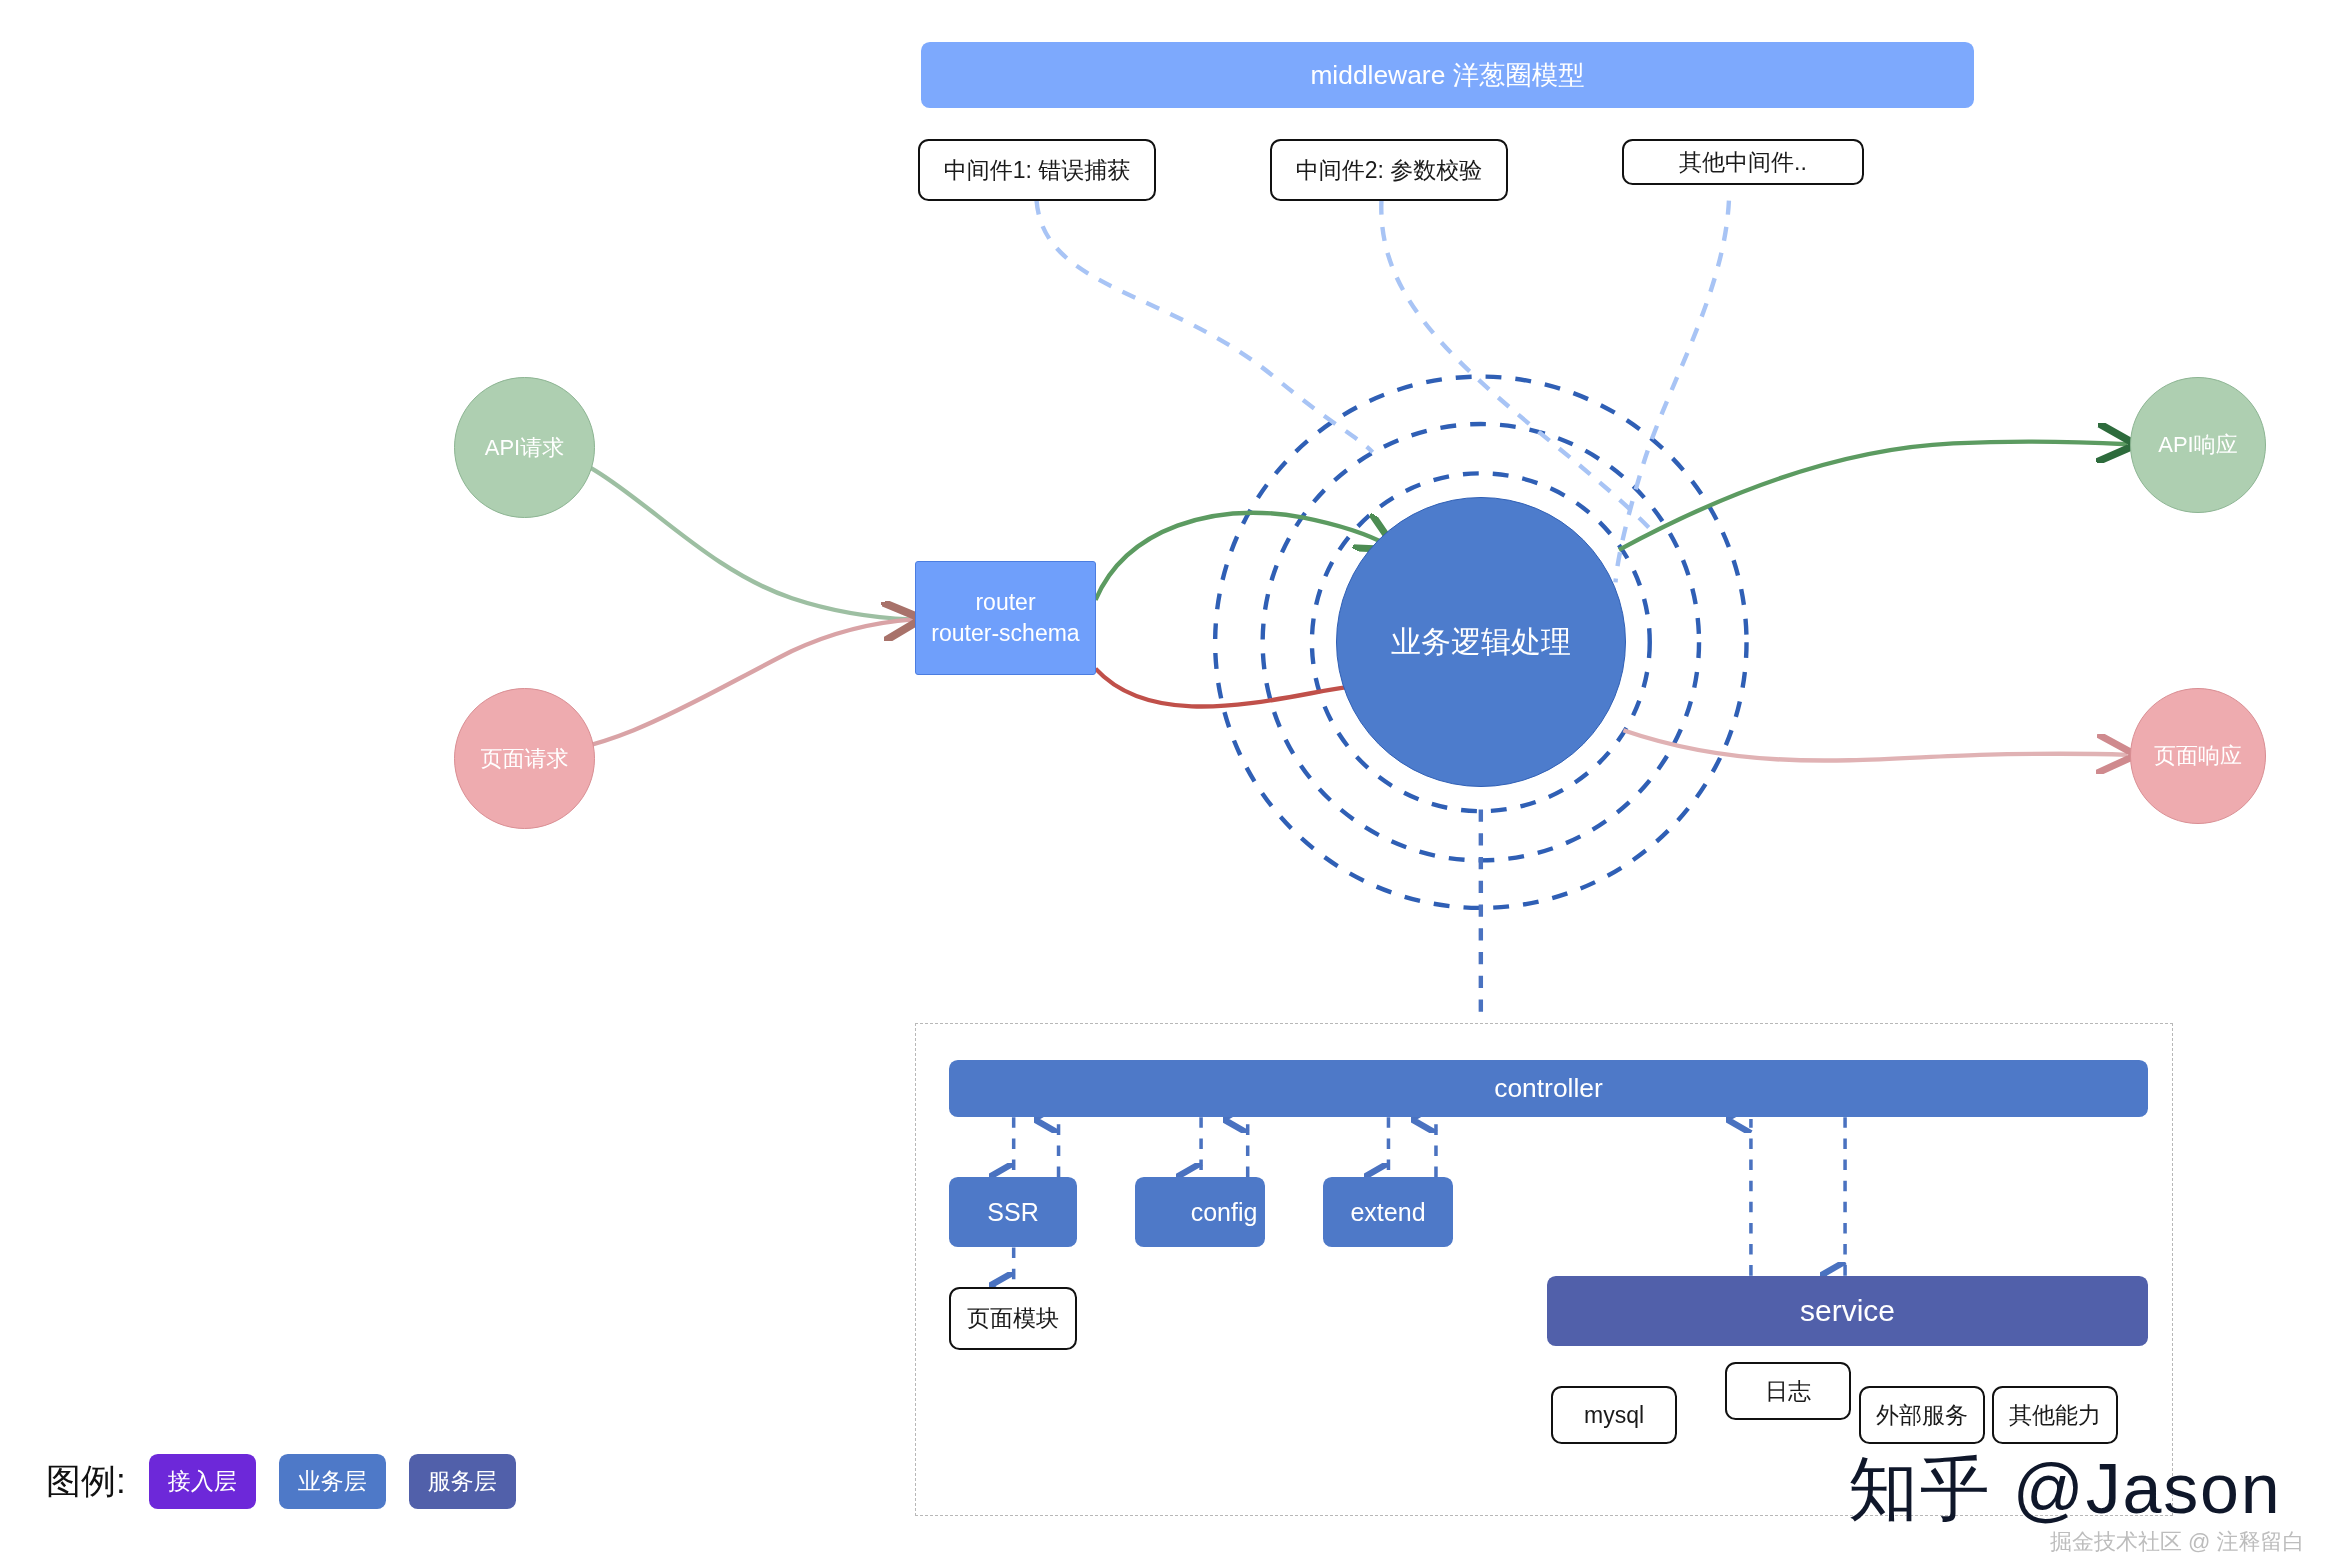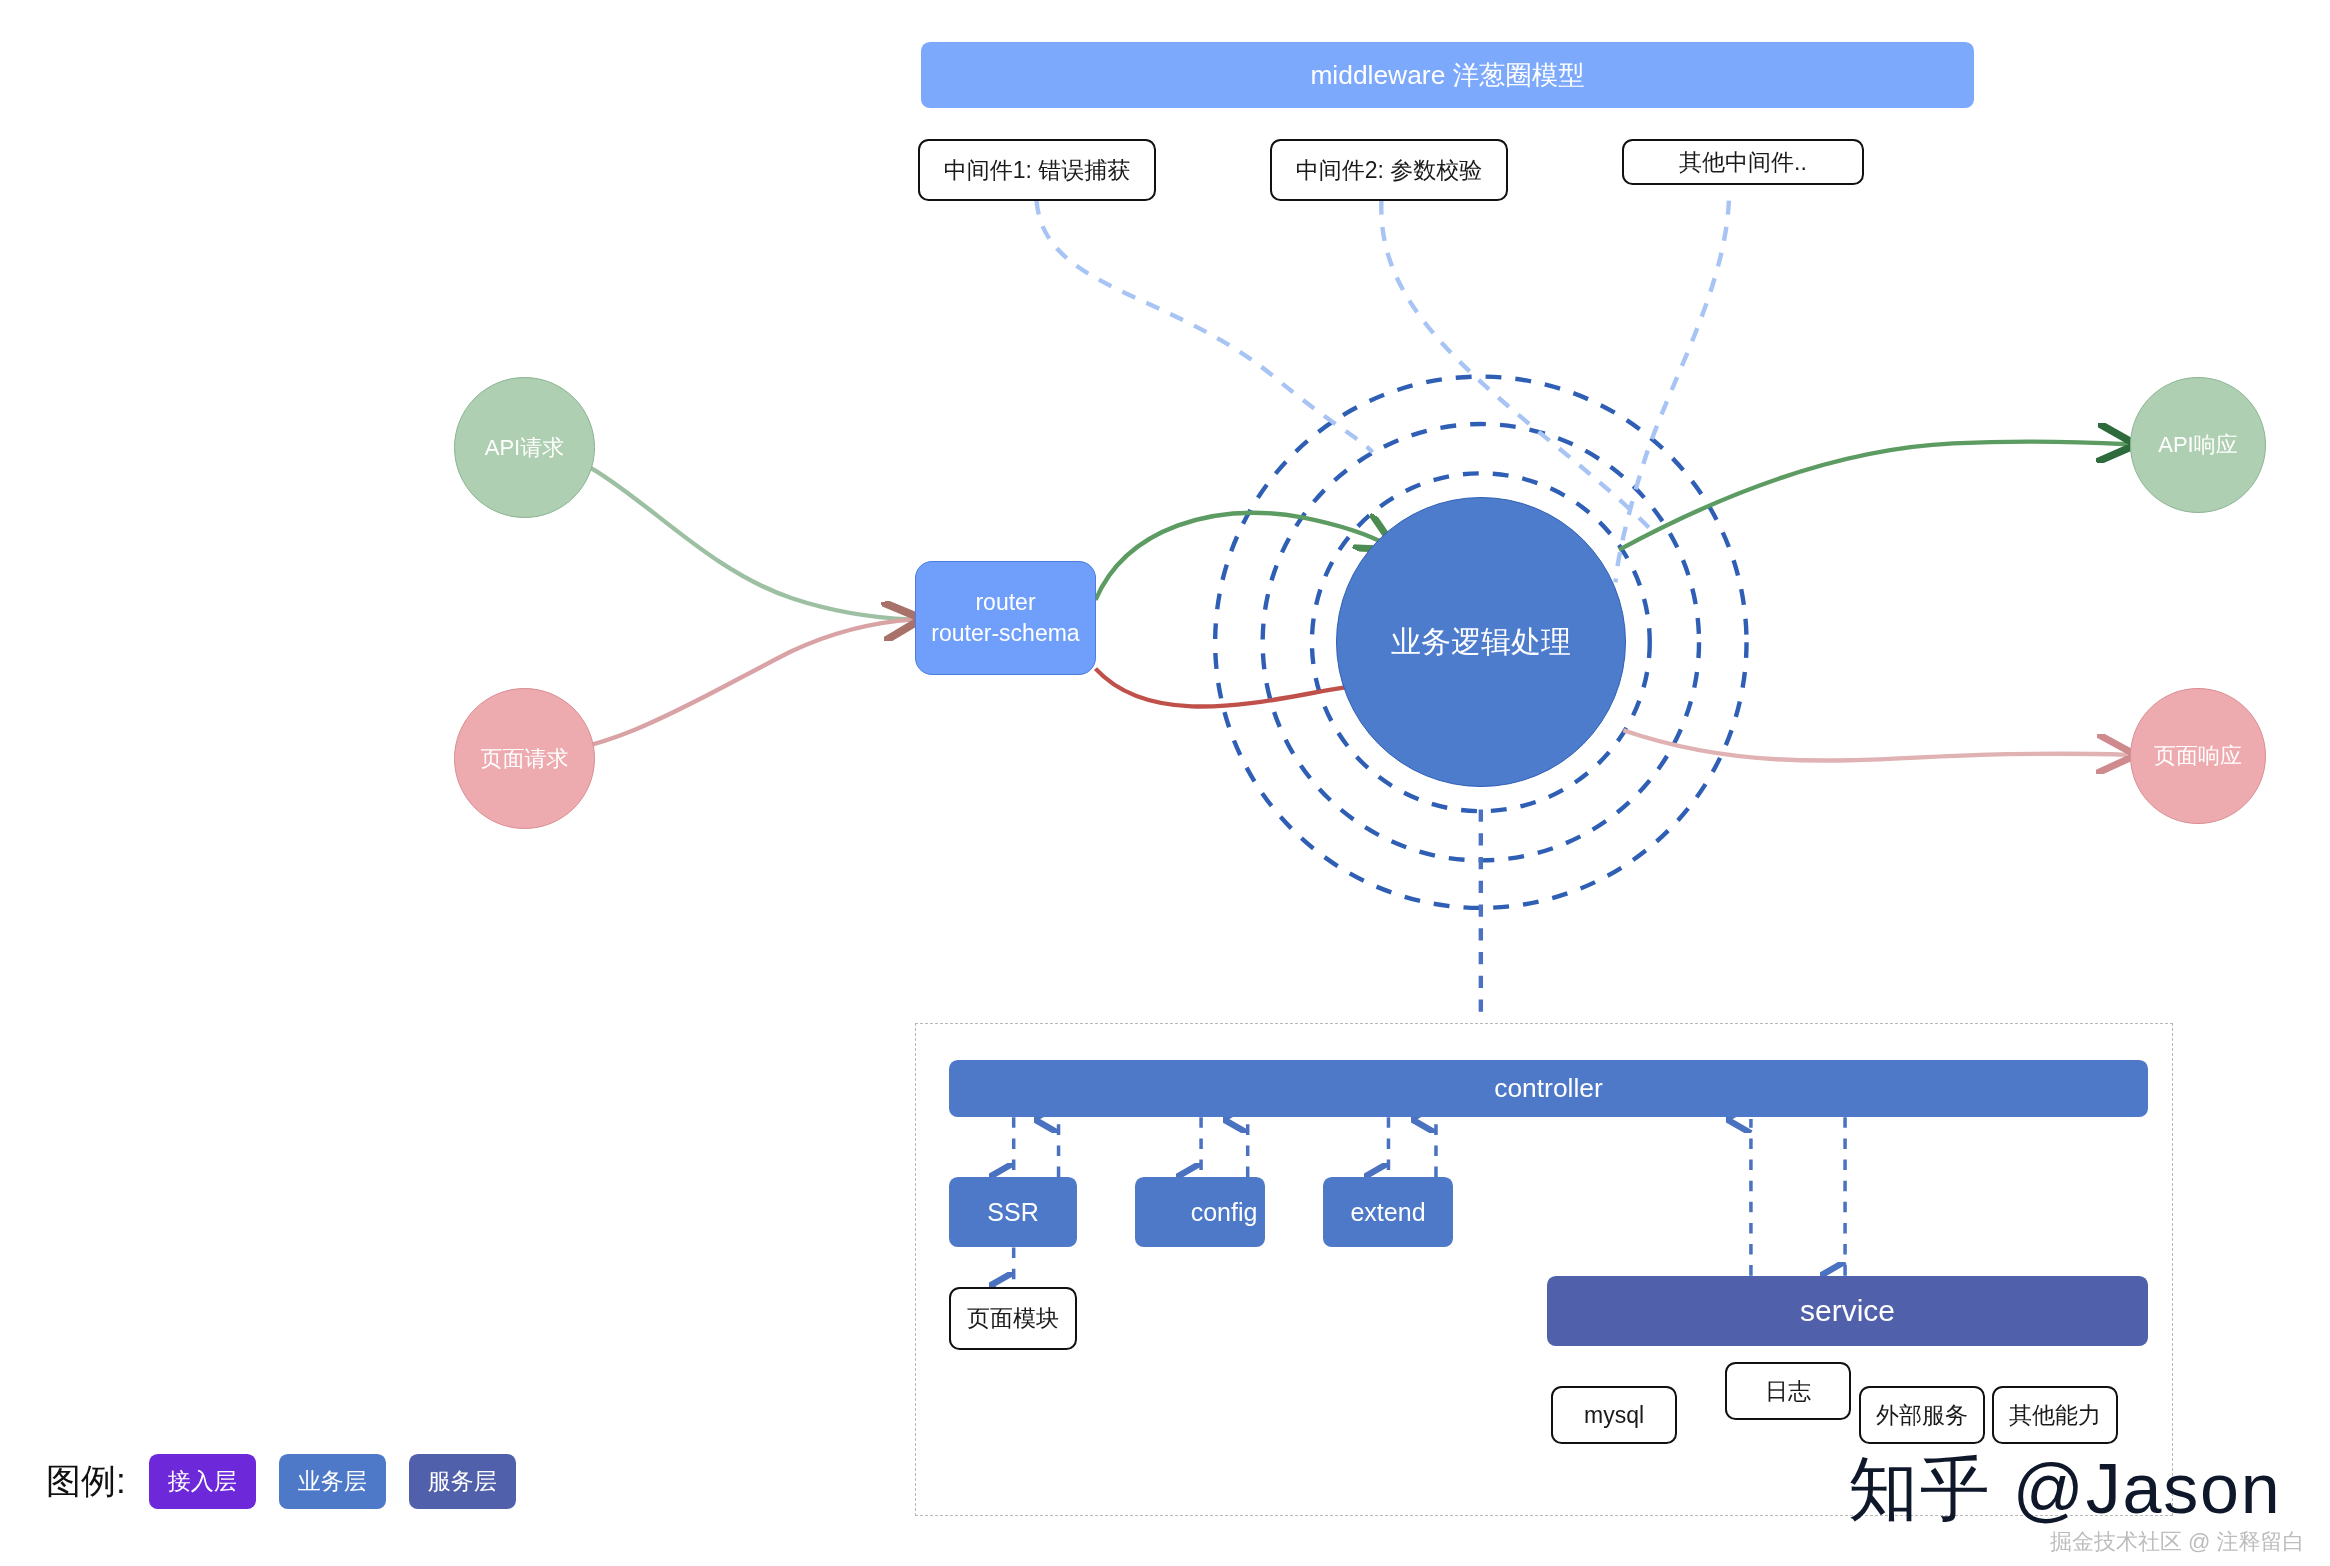--- a/index.html
+++ b/index.html
@@ -14,21 +14,21 @@
   .bar-biz{background:#4e79c8;color:#ffffff;border-radius:8.8px;font-size:26.4px;}
   .bar-svc{background:#5160aa;color:#ffffff;border-radius:8.8px;font-size:30px;}
 
   
   .wbox{background:#ffffff;border:2.6px solid #111111;border-radius:10.6px;color:#1a1a1a;font-size:23px;}
 
   
   .bbox{background:#4e79c8;color:#ffffff;border-radius:8.8px;font-size:25px;}
 
   
-  .router{background:#6f9ffb;color:#ffffff;border:1.8px solid #4b7de0;border-radius:17px;
+  .router{background:#6f9ffb;color:#ffffff;border:1.8px solid #4b7de0;border-radius:3px;
           font-size:23px;line-height:1.35;flex-direction:column;}
 
   
   .circle{border-radius:50%;color:#ffffff;}
   .c-green{background:#aecfb1;border:1.8px solid #8cb492;font-size:22px;}
   .c-red{background:#eeabaf;border:1.8px solid #d98e93;font-size:22px;}
   .c-core{background:#4d7ccc;border:1.8px solid #2f5fb5;font-size:30px;}
 
   
   .dash-box{position:absolute;border:1.8px dashed #b8b8b8;box-sizing:border-box;}

